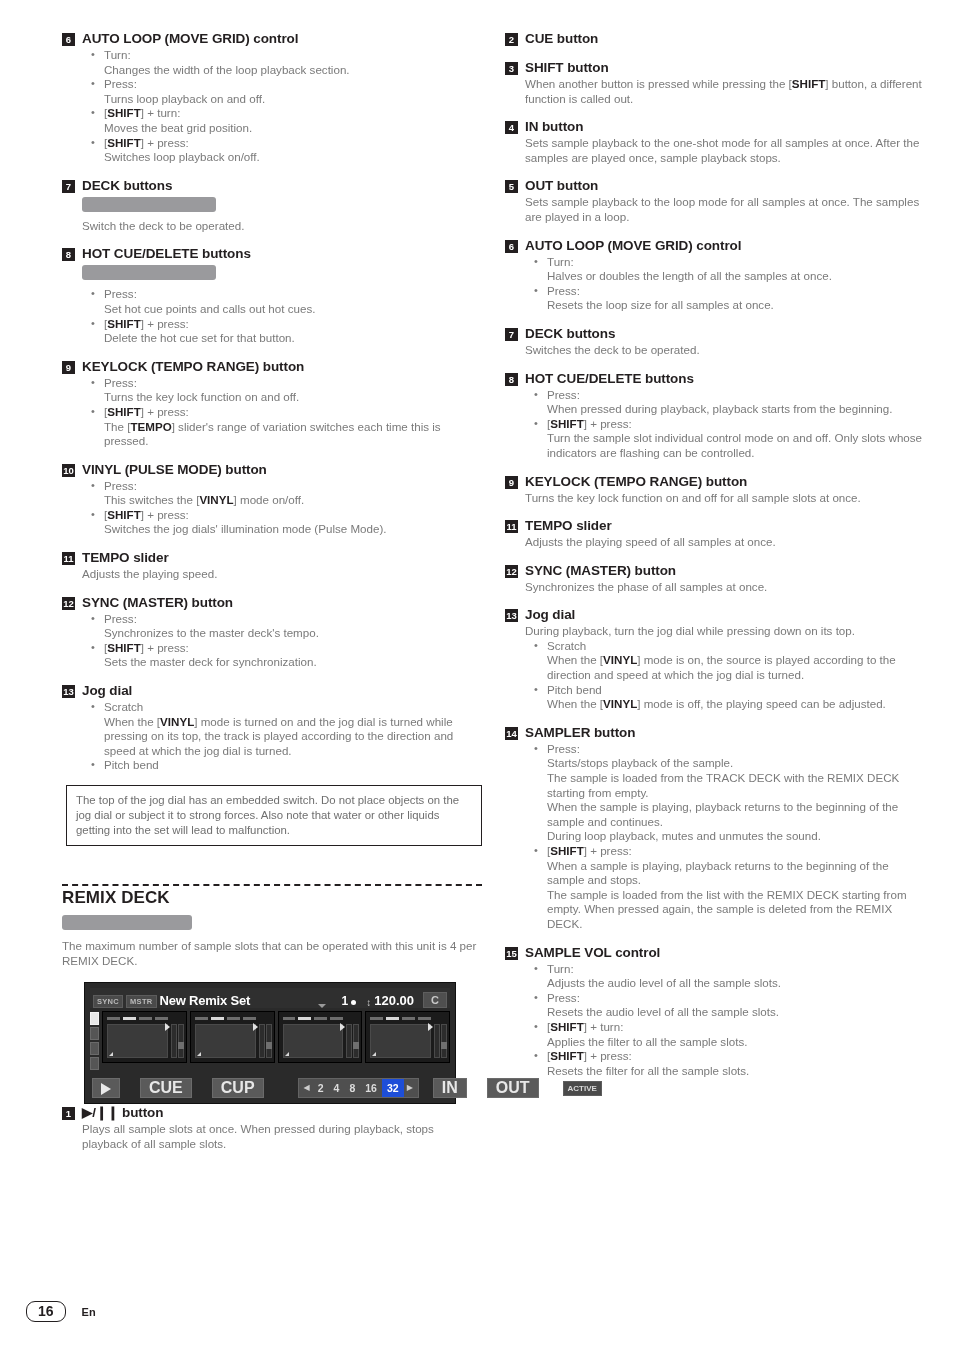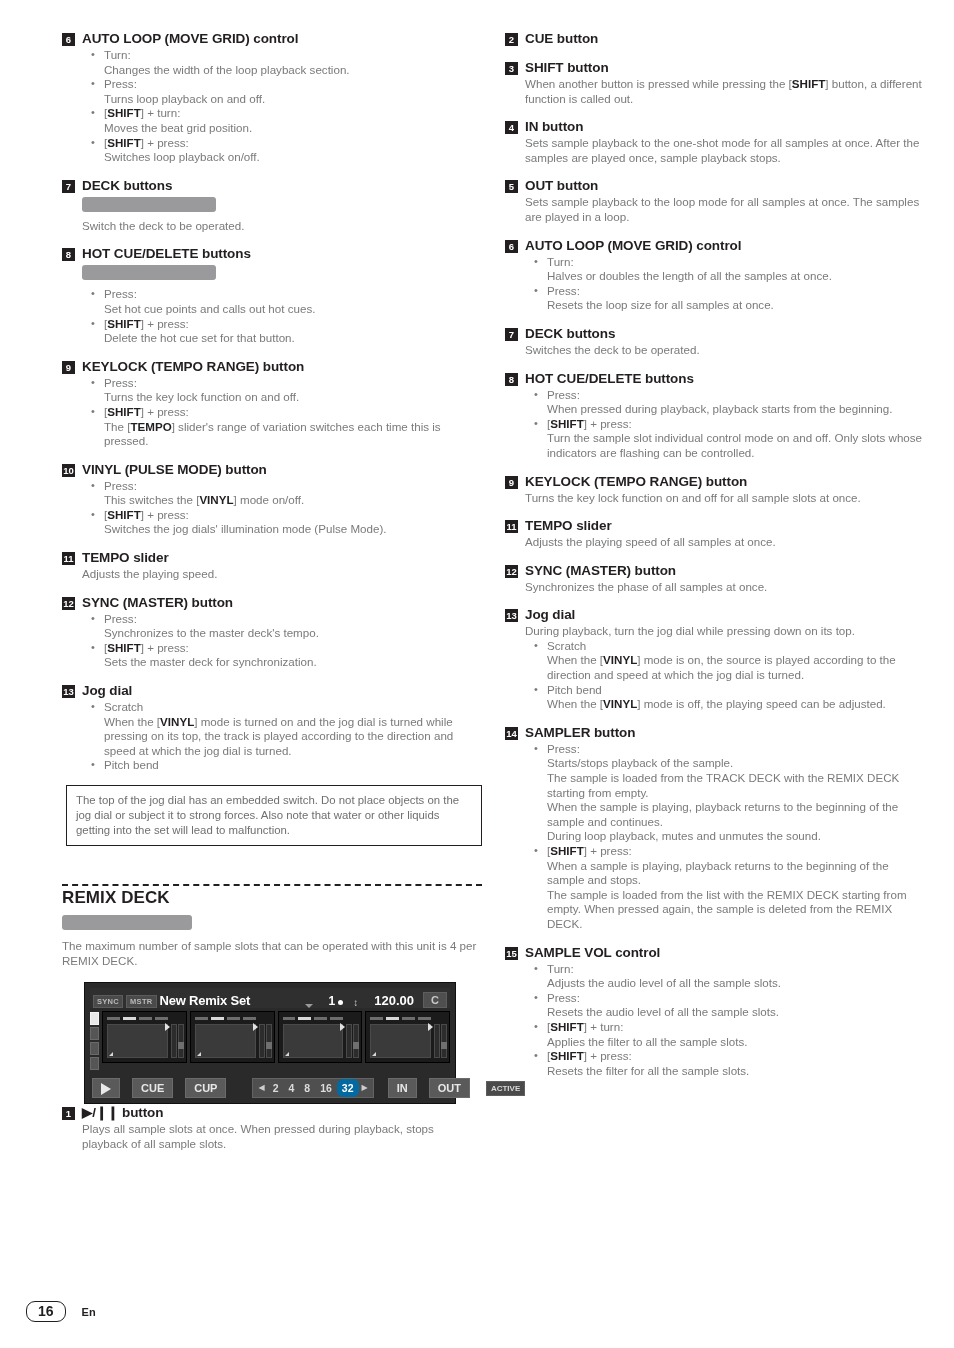--- a/index.html
+++ b/index.html
@@ -160,21 +160,21 @@
     margin-left:16px;
   }
   .dot{
     display:inline-block;width:5px;height:5px;border-radius:50%;
     background:#ffffff;margin-left:3px;vertical-align:middle;
   }
   .updown{
     color:#cfcfcf;font-size:10px;margin-left:10px;line-height:10px;
   }
   .bpm{
-    color:#ffffff;font-size:13px;font-weight:bold;margin-left:16px;
+    color:#ffffff;font-size:13px;font-weight:bold;margin-left:3px;
   }
   .keybtn{
     color:#c9c9c9;font-size:11px;font-weight:bold;
     background:#4f4f4f;border:1px solid #5e5e5e;
     padding:0 7px;margin-left:9px;line-height:14px;
   }
   .dev-slots{
     display:flex;
     margin-top:3px;
   }
@@ -236,25 +236,25 @@
   }
   .dev-bottom{
     display:flex;align-items:center;
     margin-top:5px;
     padding:0 2px;
   }
   .btn{
     background:#5a5a5a;
     border:1px solid #6b6b6b;
     color:#e8e8e8;
-    font-size:11px;font-weight:bold;
+    font-size:16px;font-weight:bold;
     line-height:18px;
     text-align:center;
     padding:0 8px;
-    margin-right:12px;
+    margin-right:20px;
     font-family:"Liberation Sans", sans-serif;
   }
   .btn.play{width:52px;position:relative;}
   .btn.play .pi{
     display:inline-block;width:0;height:0;
     border-top:6px solid transparent;
     border-bottom:6px solid transparent;
     border-left:10px solid #eaeaea;
     vertical-align:middle;
   }
@@ -264,21 +264,21 @@
     margin-left:14px;margin-right:14px;
     padding:0 2px;
   }
   .loopgroup .ar{
     color:#cdcdcd;font-size:8px;padding:0 3px;line-height:18px;
   }
   .loopgroup .lv{
     color:#dcdcdc;font-size:10.5px;font-weight:bold;
     padding:0 5px;line-height:18px;
   }
-  .loopgroup .lv.sel{background:#0369a1;color:#ffffff;border-radius:6px;}
+  .loopgroup .lv.sel{background:#1d4ed8;color:#ffffff;}
   .btn.active{
     font-size:8px;padding:0 4px;line-height:13px;
     background:#4a4a4a;border:1px solid #5e5e5e;color:#d8d8d8;
     margin-left:4px;margin-right:0;
   }
 
   
   .footer{
     position:absolute;left:26px;bottom:26px;
     display:flex;align-items:center;

